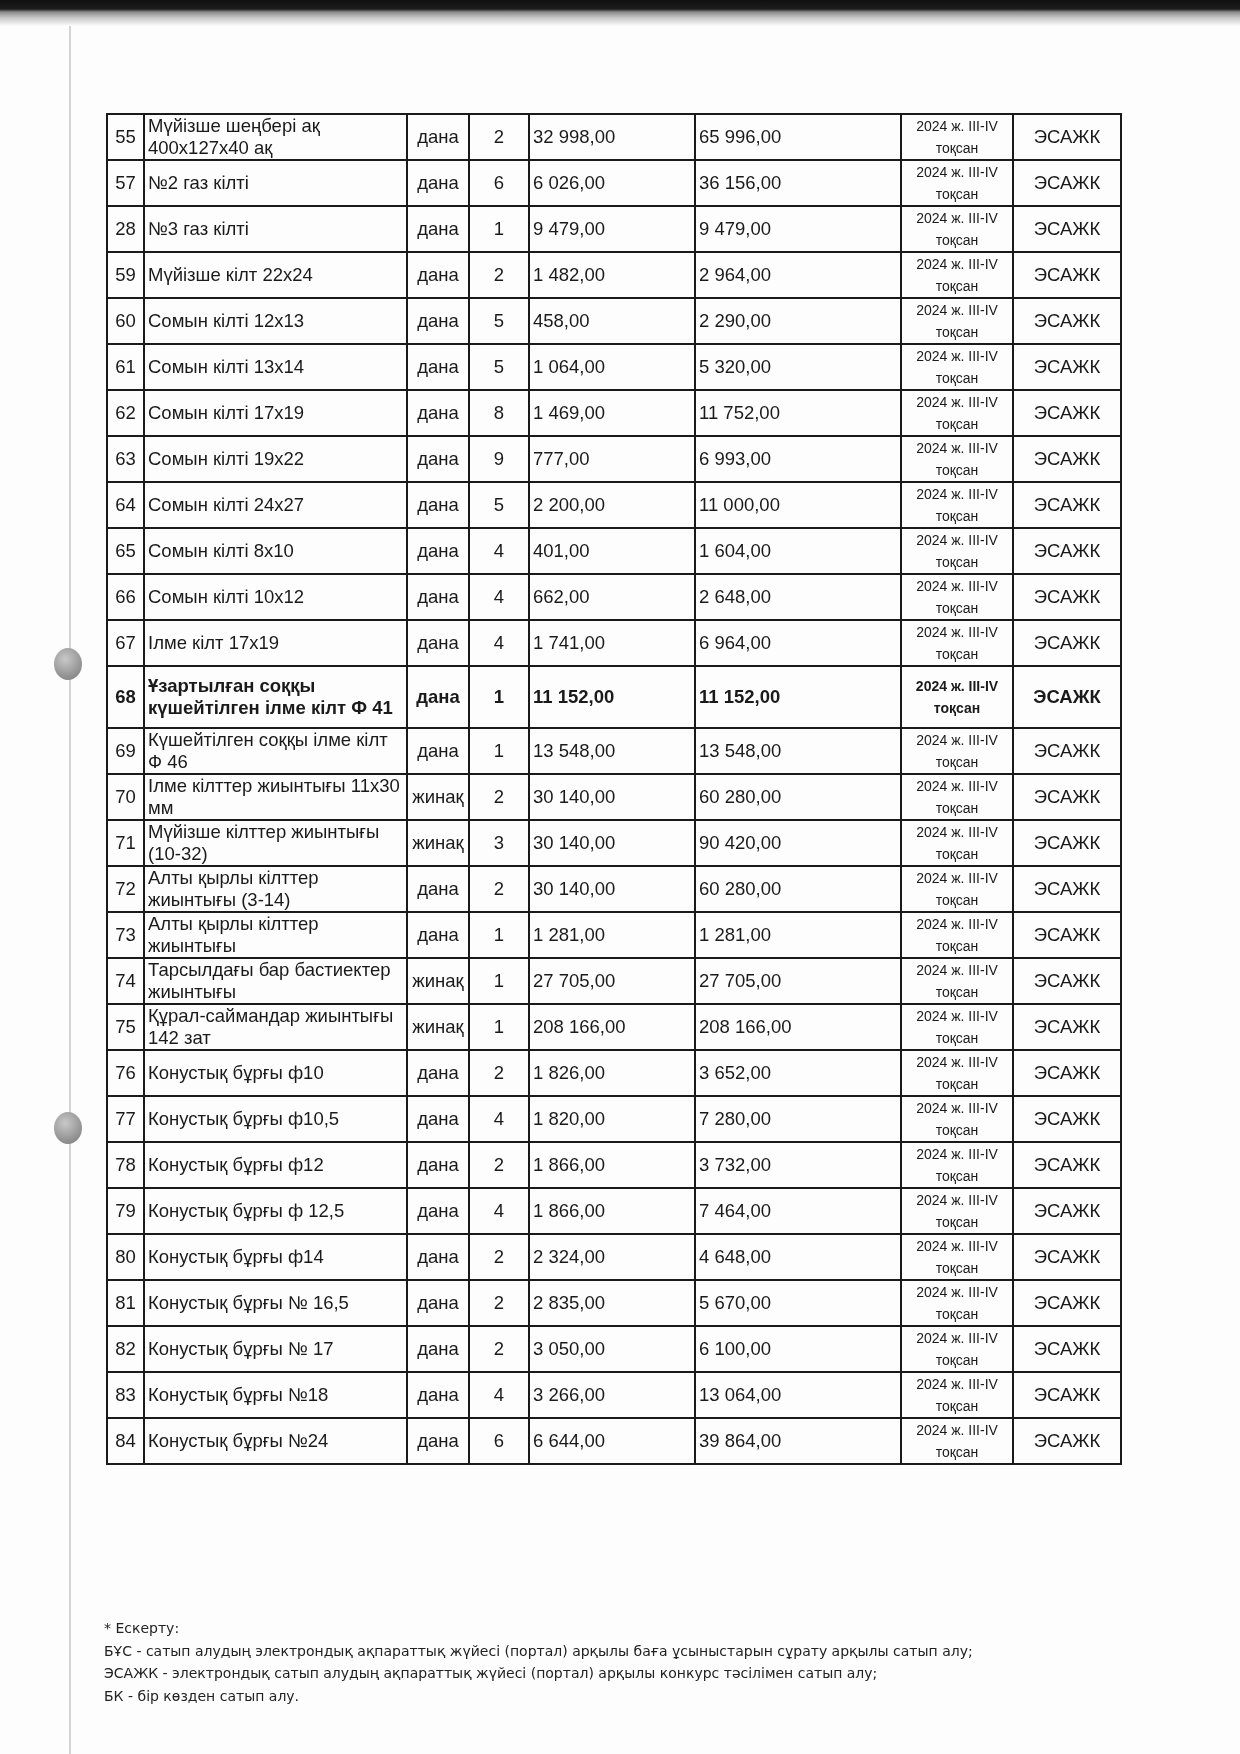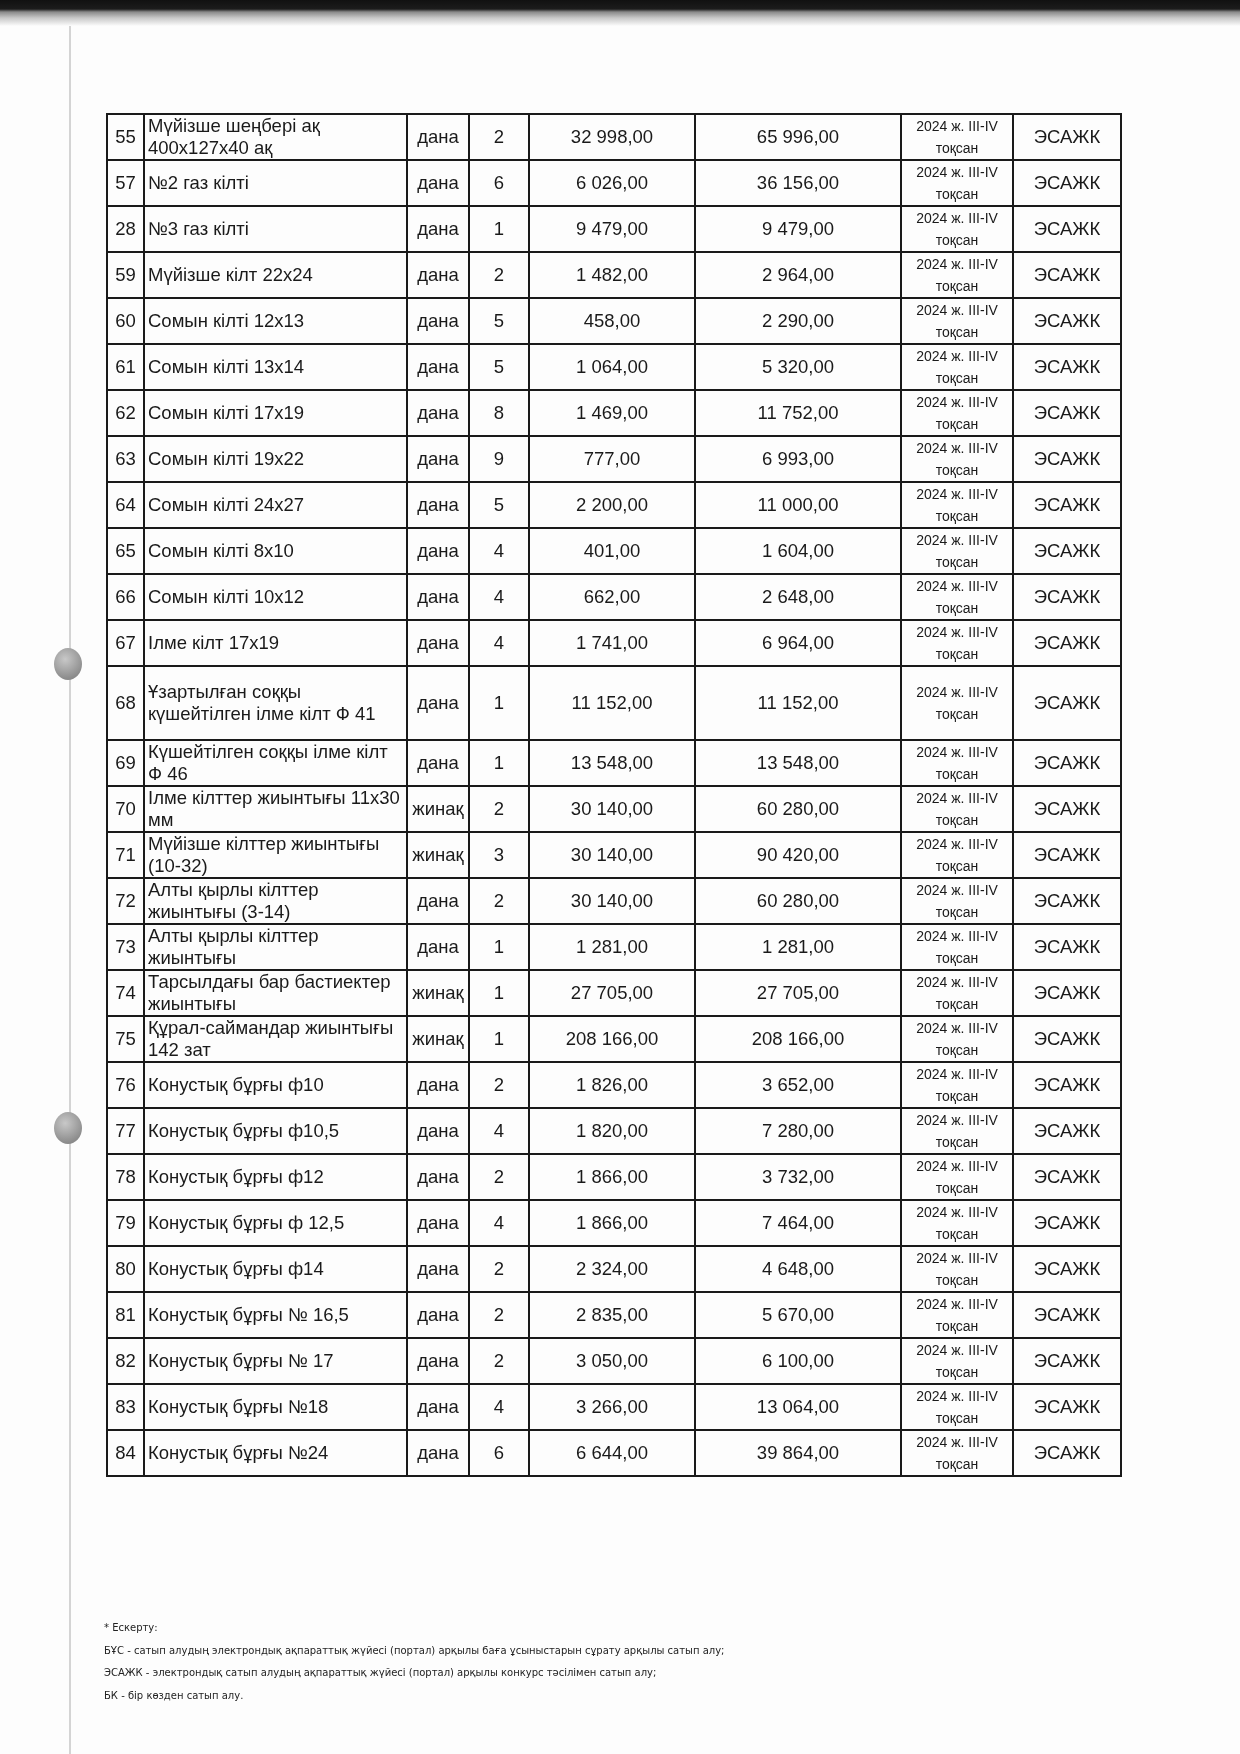--- a/index.html
+++ b/index.html
@@ -32,29 +32,29 @@
     border:2px solid #1a1a1a;
     padding:0 3px;
     line-height:22px;
     vertical-align:middle;
     overflow:hidden;
   }
   td.c-num { text-align:center; }
   td.c-name { text-align:left; padding-left:3px; }
   td.c-unit { text-align:center;margin-left:27px; }
   td.c-qty { text-align:center; }
-  td.c-price, td.c-sum { text-align:center; padding-right:10px; }
+  td.c-price, td.c-sum { text-align:left; padding-right:10px; }
   td.c-period { text-align:center; font-size:14px; line-height:23px; }
   td.c-method { text-align:center; }
   tr.r { height:44px; }
-  tr.r.tall { height:74px; }
+  tr.r.tall { height:62px;font-weight:bold; }
   .footnote {
     position:absolute; left:104px; top:1617px;
     font-family:"DejaVu Sans", sans-serif;
-    font-size:10px; line-height:22.5px; color:#222;
+    font-size:14px; line-height:22.5px; color:#222;
   }
   .footnote div { white-space:nowrap; }
 </style>
 </head>
 <body>
 
 <div class="scan-top"></div>
 <div class="margin-line"></div>
 <div class="punch-hole" style="top:648px;"></div>
 <div class="punch-hole" style="top:1112px;"></div>

